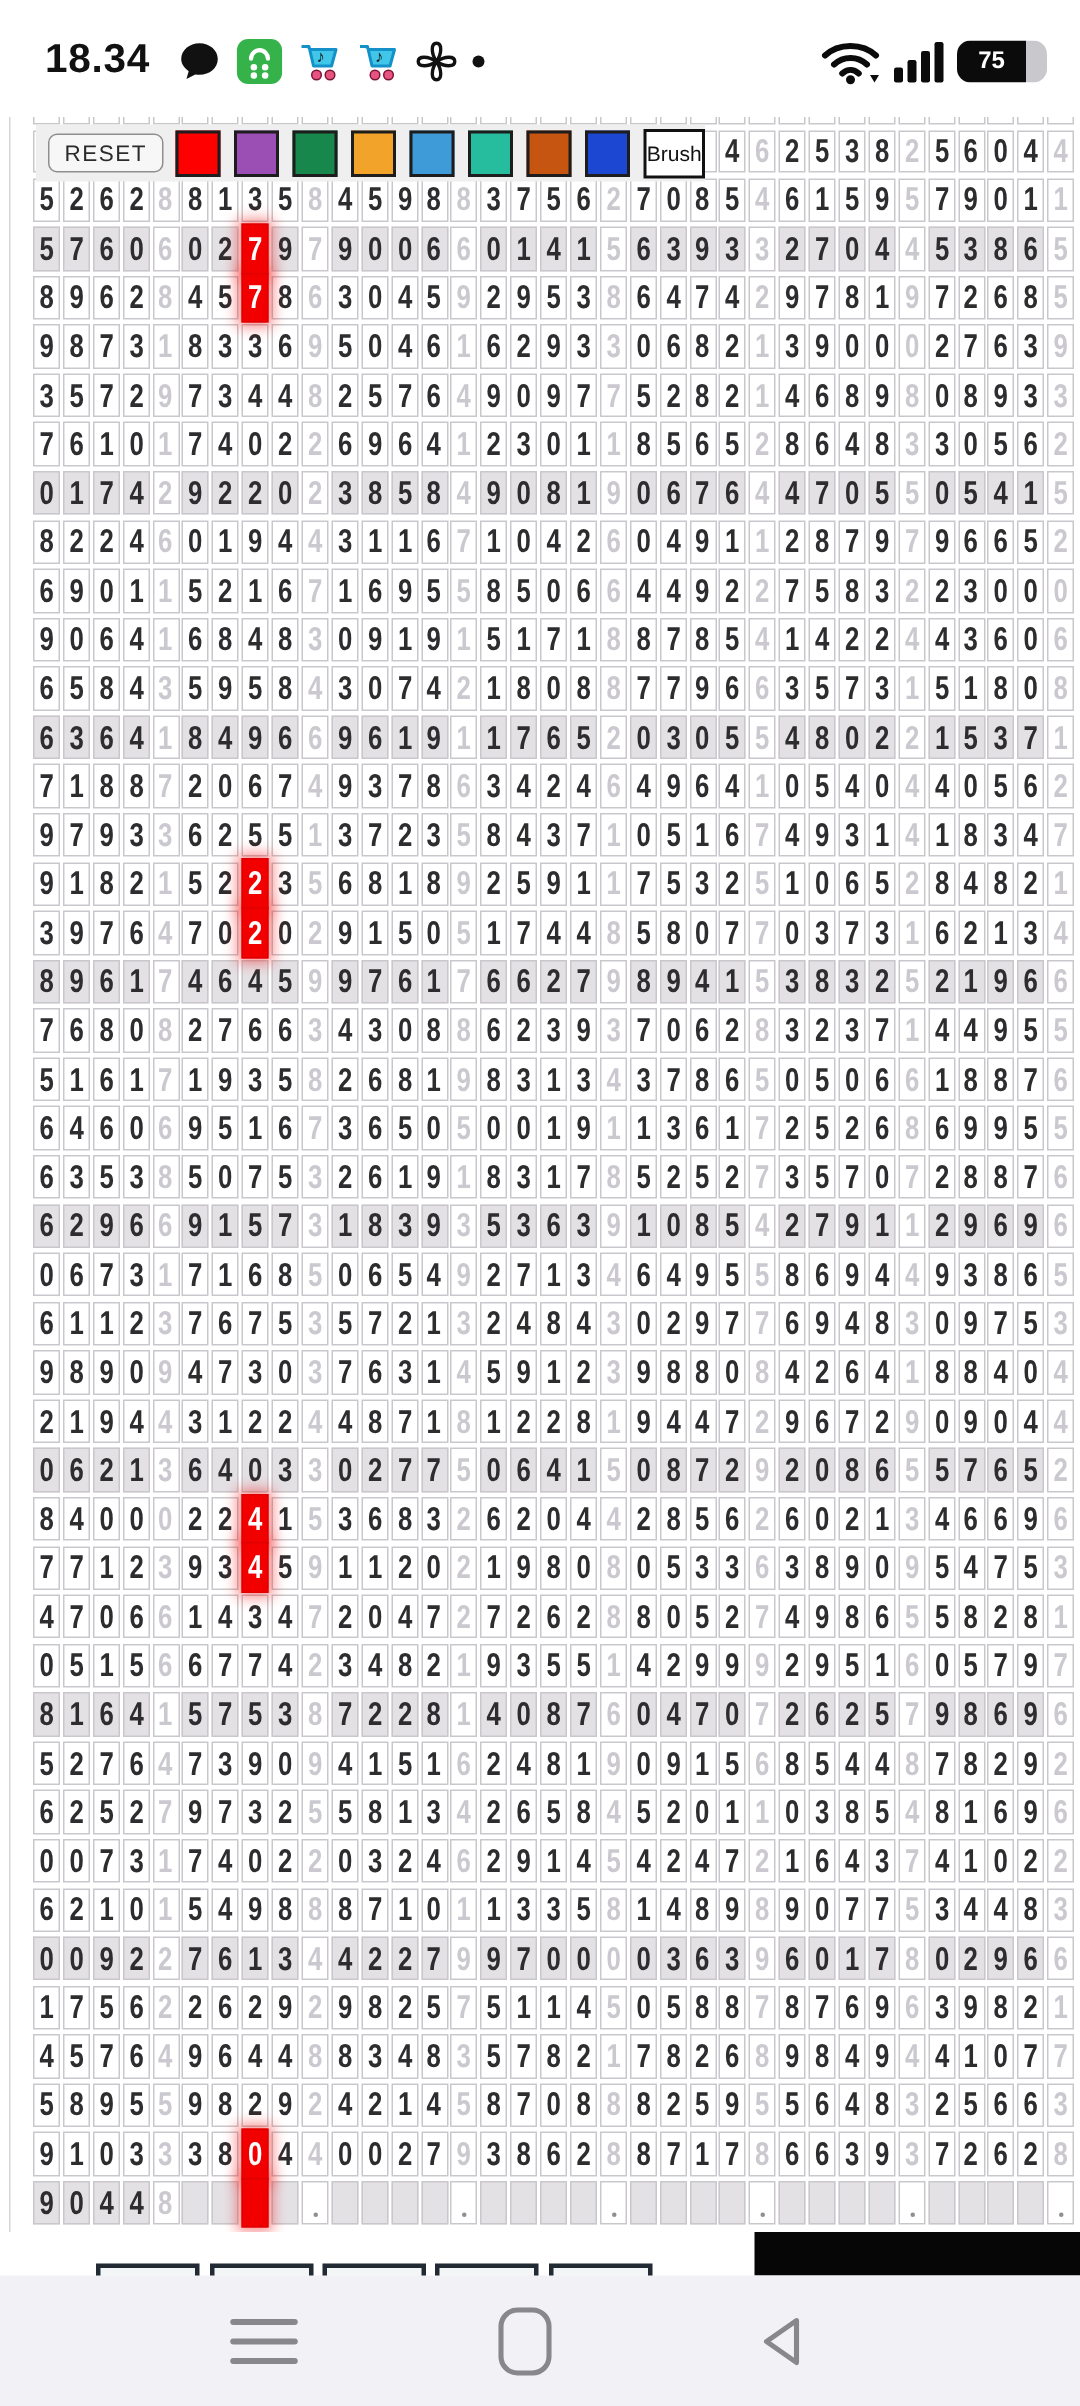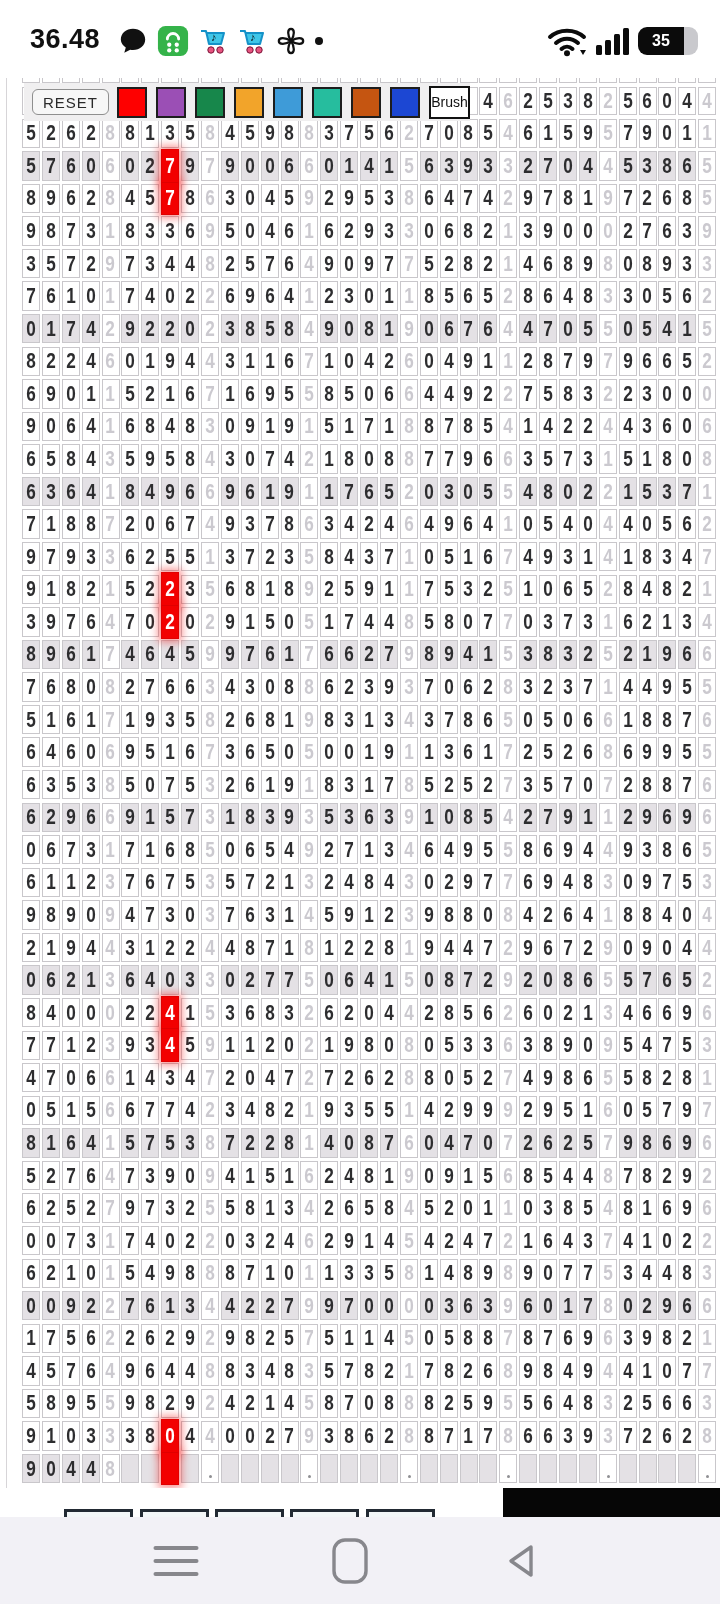--- a/index.html
+++ b/index.html
@@ -56,21 +56,21 @@
   .navbar{position:absolute;left:0;top:1517px;width:720px;height:87px;background:#f2f1f6;z-index:20;
           display:flex;align-items:center;}
   .nav-btn{position:absolute;top:50%;transform:translate(-50%,-50%);}
   .ham{display:flex;flex-direction:column;gap:9px;}
   .ham i{display:block;width:45px;height:4px;background:#87878c;border-radius:2px;}
 </style>
 </head>
 <body>
 
 <div class="statusbar">
-  <span class="clock">36.48</span>
+  <span class="clock">18.34</span>
 
   <span class="notif-icons">
     <svg width="30" height="30" viewBox="0 0 32 32">
       <path fill="#111" d="M16 3c7.2 0 13 4.9 13 11.3 0 6.4-5.8 11.2-13 11.2-1 0-2-.1-3-.3l-6.3 3.2 1.6-5.5C5.6 21 3 18 3 14.3 3 7.9 8.8 3 16 3z"></path>
     </svg>
     <svg width="32" height="32" viewBox="0 0 34 34">
       <rect x="1" y="1" width="32" height="32" rx="8" fill="#35b34a"></rect>
       <path d="M11 15a6 6 0 0 1 12 0" stroke="#fff" stroke-width="3" fill="none" stroke-linecap="round"></path>
       <circle cx="13" cy="21" r="2.3" fill="#fff"></circle>
         <circle cx="21" cy="21" r="2.3" fill="#fff"></circle>
@@ -110,21 +110,21 @@
       <circle cx="20" cy="28.2" r="3" fill="#0b0b0b"></circle>
       <path d="M33 25h6l-3 5z" fill="#0b0b0b"></path>
     </svg>
     <span class="sigbars">
       <i style="height:10px"></i>
         <i style="height:15px"></i>
         <i style="height:21px"></i>
         <i style="height:27px"></i>
     </span>
     <span class="battery">
-      <span class="fill">35</span>
+      <span class="fill">75</span>
       <span class="rest"></span>
     </span>
   </span>
 </div>
 
 <div id="grid">
   <div class="sliver"></div>
 <div class="grow" style="top: -25.57px; height: 32.57px;">
       <div class="cell" style="left: 22px; width: 18px; top: 1.6px; height: 29.37px;"></div>
       <div class="cell" style="left: 41.89px; width: 18px; top: 1.6px; height: 29.37px;"></div>

